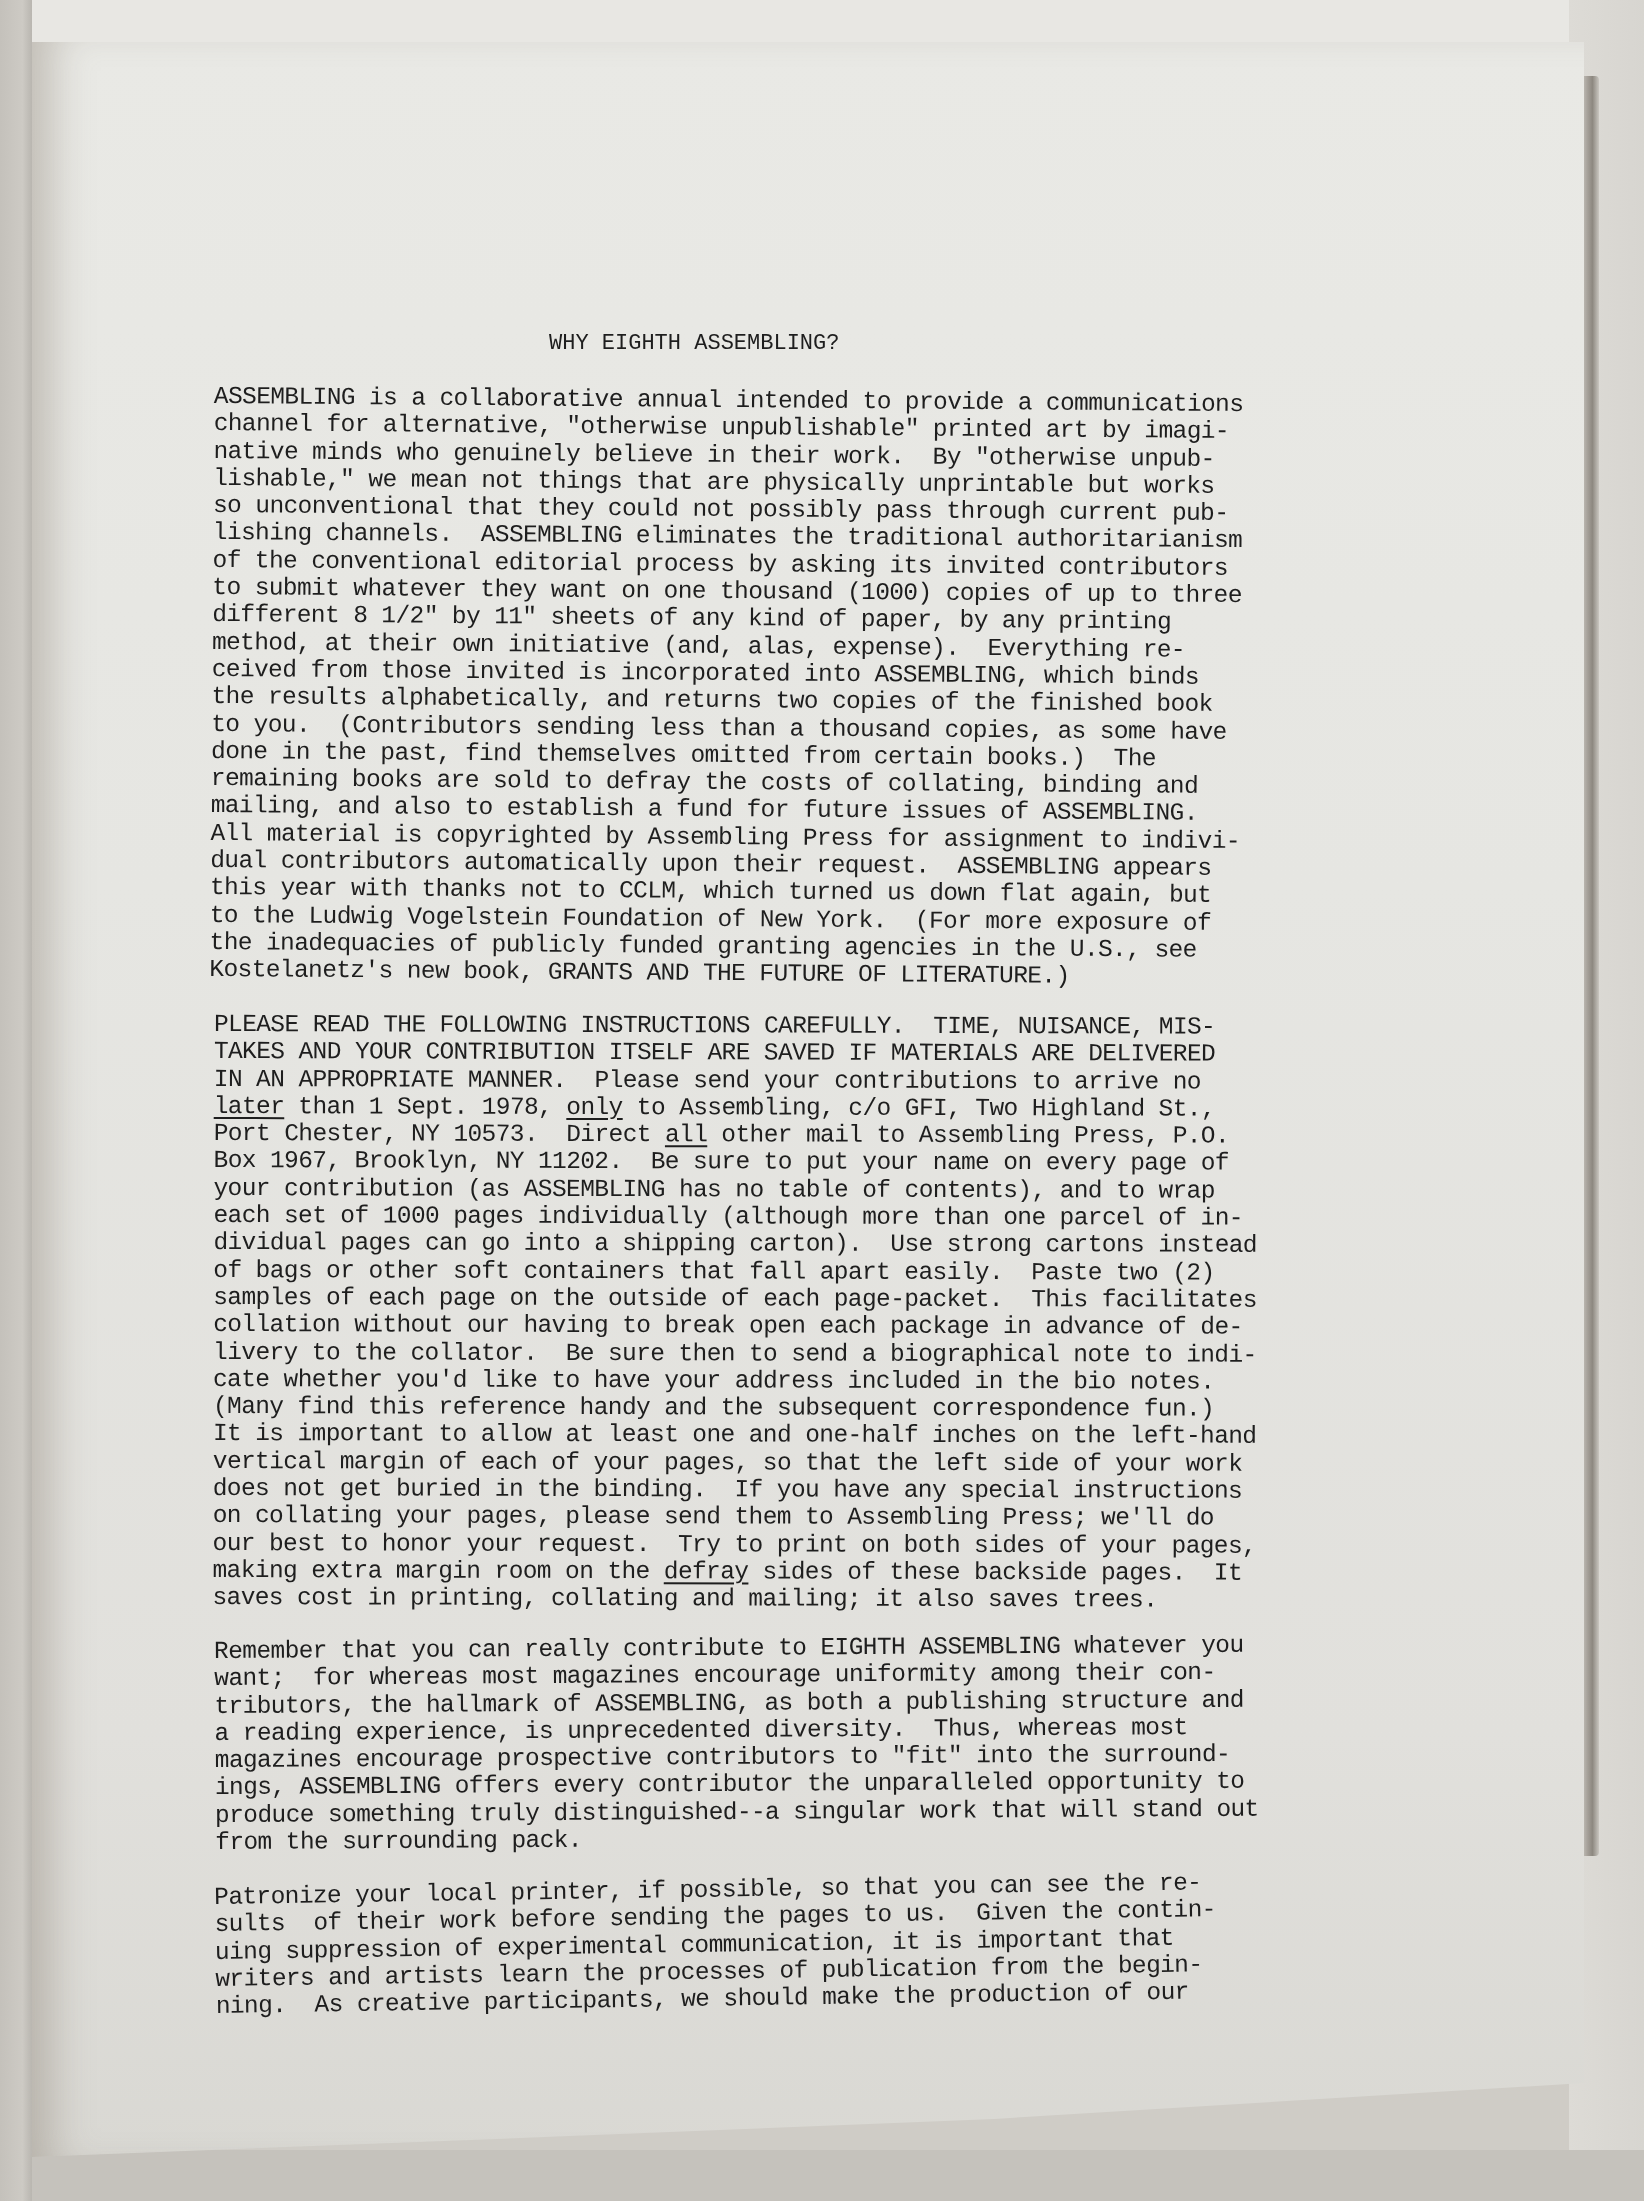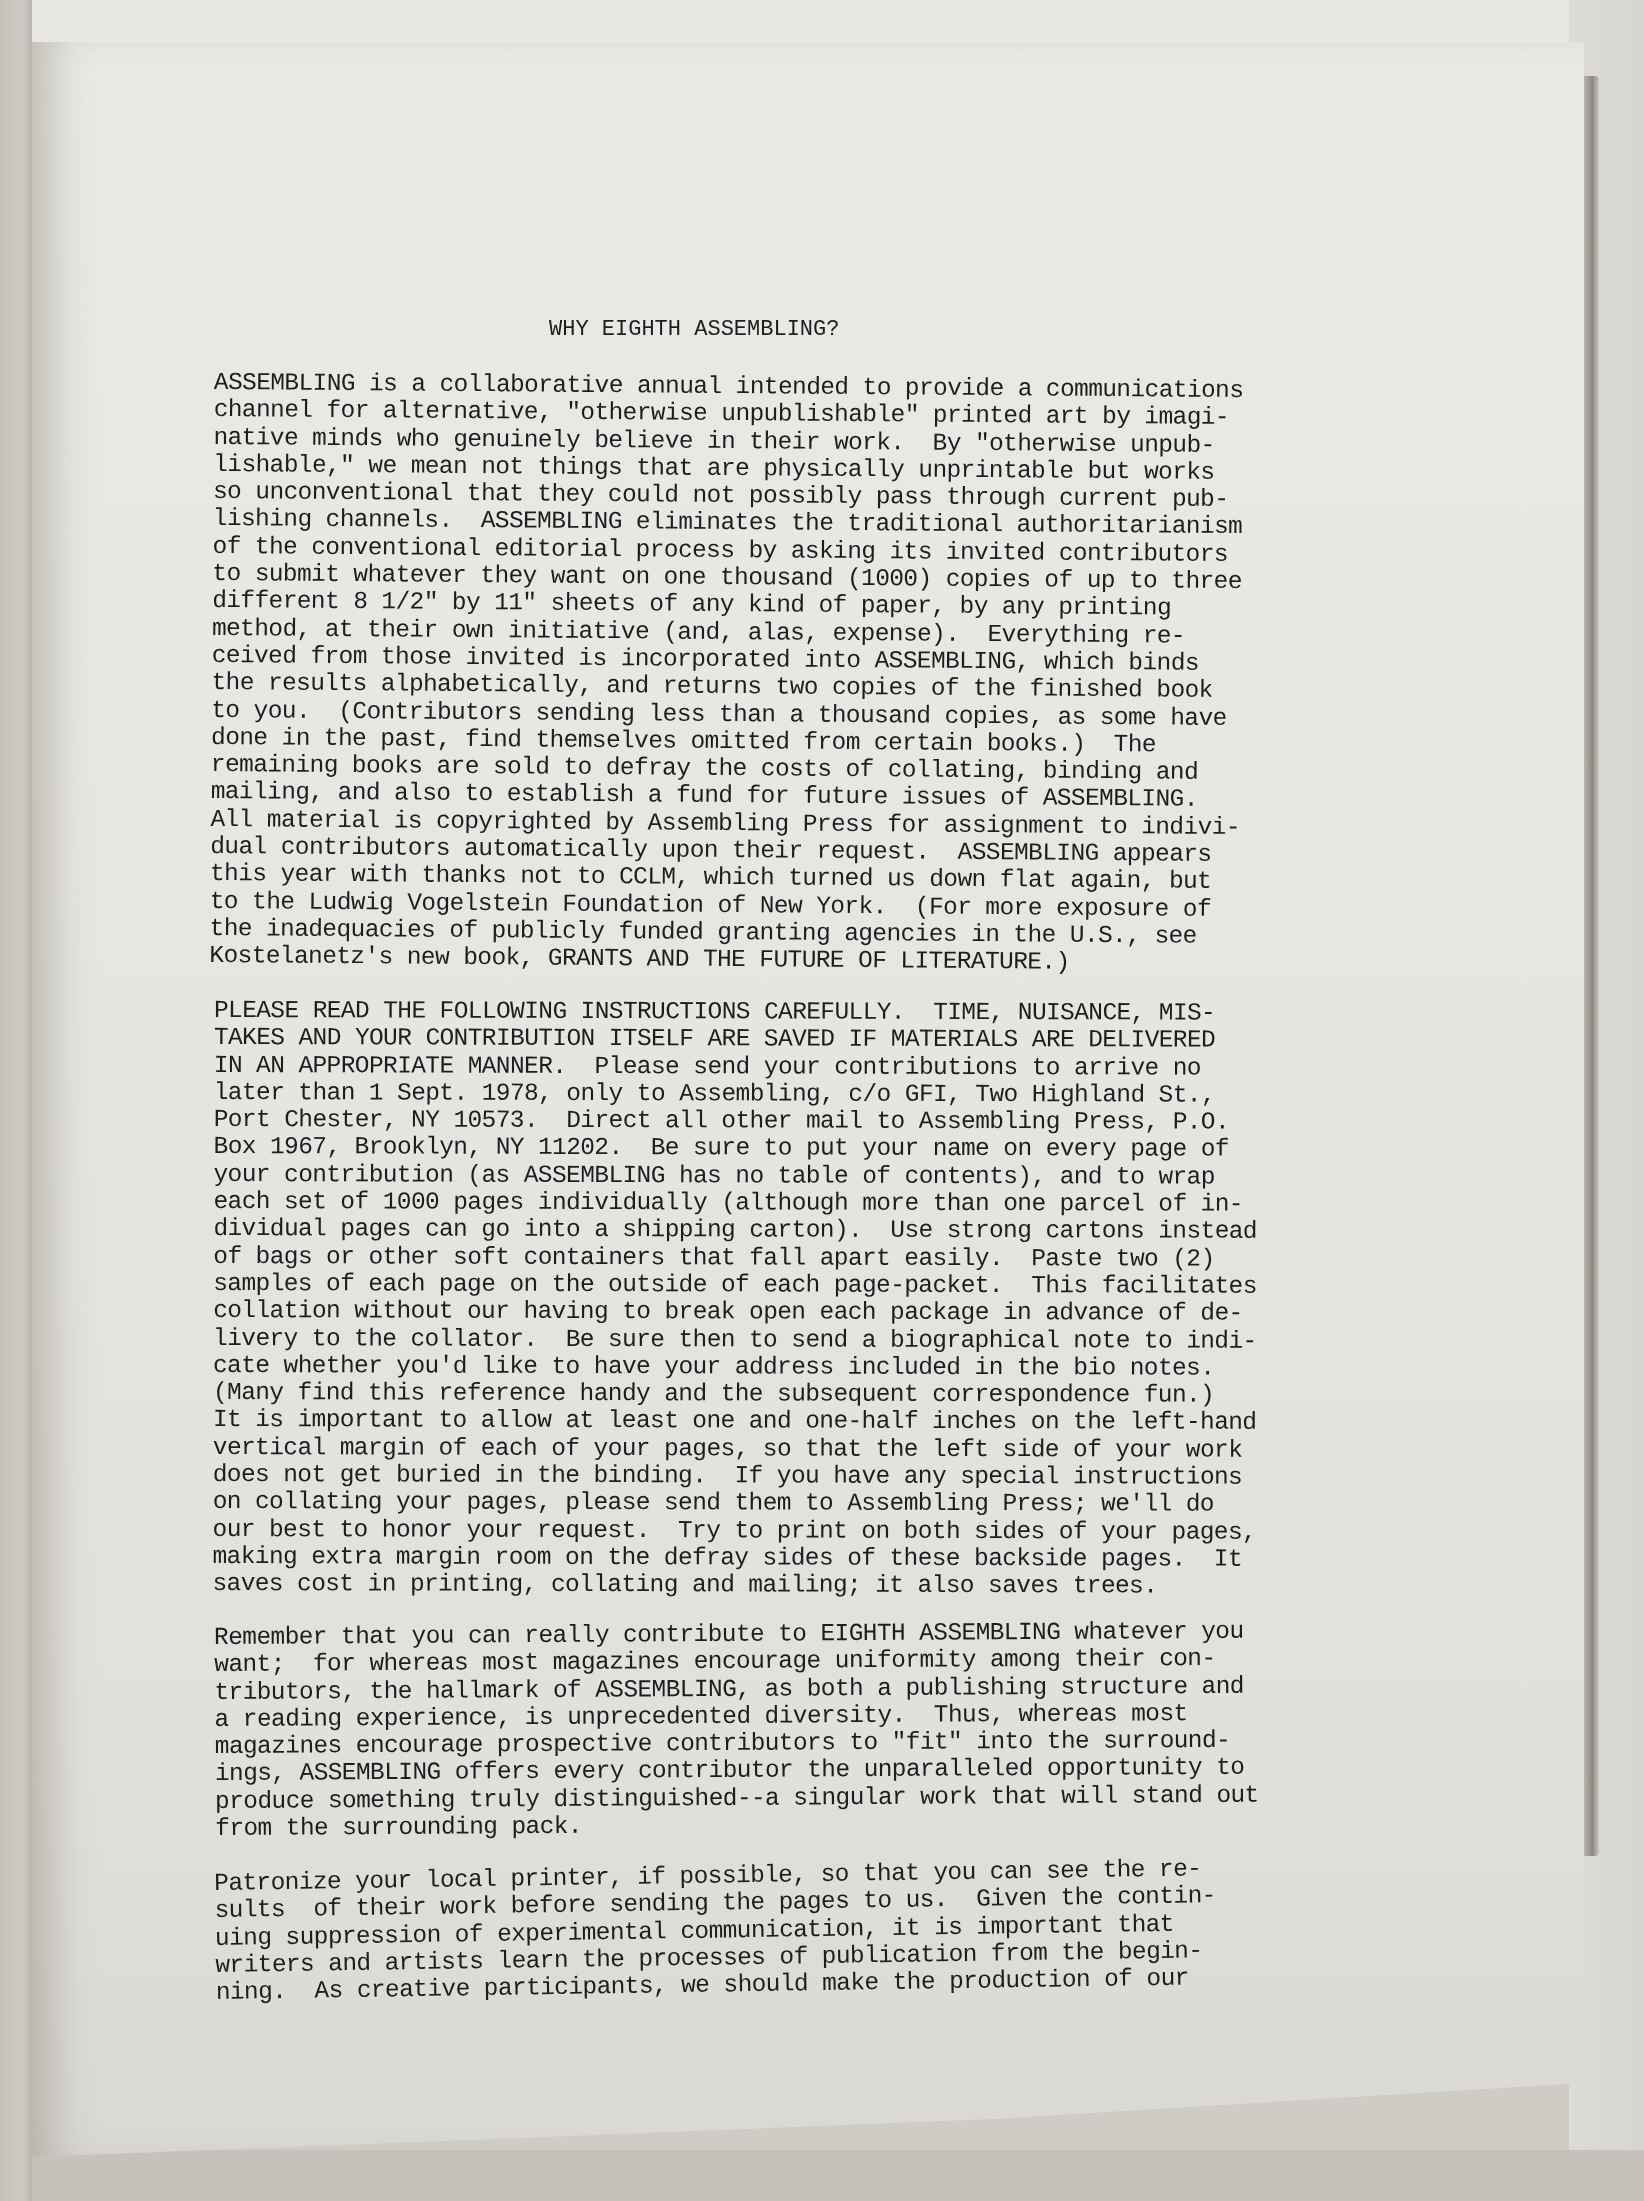--- a/index.html
+++ b/index.html
@@ -53,21 +53,21 @@
       position: absolute;
       left: 32px; top: 42px;
       width: 1552px; height: 2115px;
       background: linear-gradient(180deg, #e9e9e5 0%, #e6e6e2 40%, #e1e0dc 80%, #d9d8d3 100%);
       box-shadow: inset 40px 0 40px -20px rgba(120,110,95,0.35), 4px 6px 14px rgba(0,0,0,0.18);
       clip-path: polygon(0 0, 100% 0, 100% 96.5%, 62% 98.2%, 35% 99%, 0 100%);
     }
     .content {
       position: absolute;
       left: 214px;
-      top: 316px;
+      top: 330px;
       width: 1230px;
       color: #1e1e1e;
       font-size: 24.5px;
       line-height: 27.3px;
       letter-spacing: -0.6px;
     }
     .title {
       margin-left: 335px;
       margin-bottom: 26px;
       font-size: 22px;
@@ -77,21 +77,21 @@
       margin: 0 0 27px 0;
     }
     .line {
       display: block;
       white-space: pre;
     }
     .p1 { transform: rotate(0.45deg); transform-origin: left top; }
     .p2 { transform: rotate(0.15deg); transform-origin: left top; margin-top: 8px; }
     .p3 { transform: rotate(-0.35deg); transform-origin: left top; margin-top: 12px; }
     .p4 { transform: rotate(-0.85deg); transform-origin: left top; margin-top: 14px; }
-    .u { text-underline-offset: 4px; }
+    .u { text-decoration: underline; text-underline-offset: 4px; }
   </style>
 </head>
 <body>
 
 <div class="left-strip"></div>
 <div class="top-bg"></div>
 <div class="right-bg"></div>
 <div class="page-stack"></div>
 <div class="bottom-bg"></div>
 

